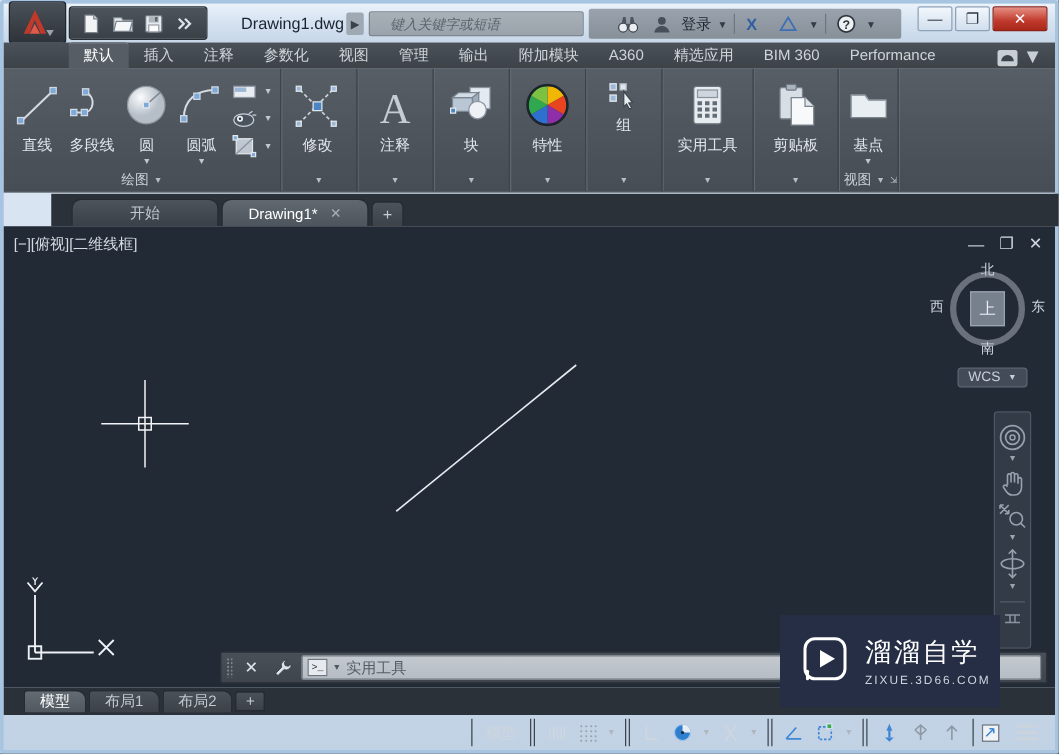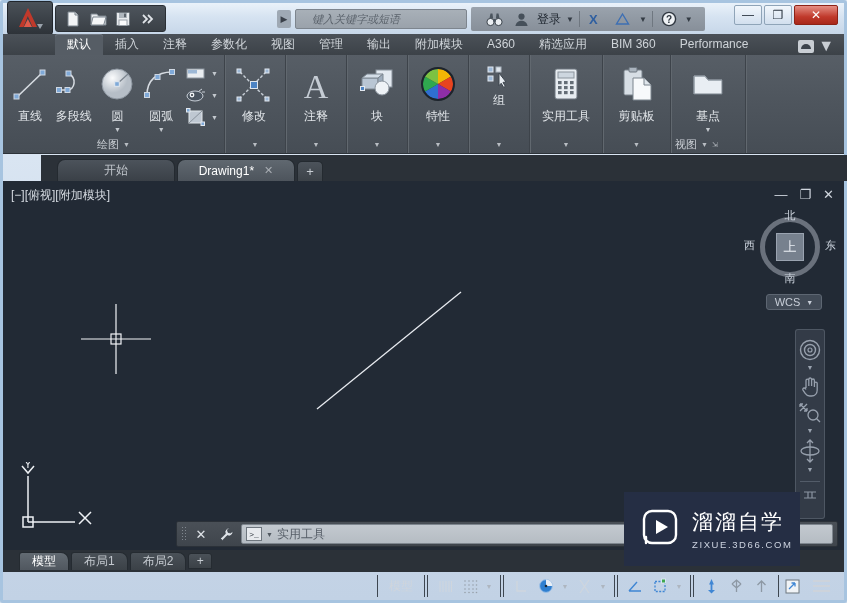--- a/index.html
+++ b/index.html
@@ -58,21 +58,21 @@
     background: linear-gradient(#a8b0b8, #9aa2ab);
     border: 1px solid #7d858e; border-radius: 2px;
   }
   .search-box span {
     display:block; padding: 2px 16px; font-size: 11px; color: #5c646d; font-style: italic;
   }
   .tb-right {
     position:absolute; left: 468px; top: 4px; height: 24px;
     display:flex; align-items:center; gap: 5px;
     background: linear-gradient(#9aa3ad, #878f99);
-    border-radius: 2px; padding: 0 12px;
+    border-radius: 2px; padding: 0 20px;
   }
   .tb-right .lbl { color:#1f2730; font-size:12px; }
   .tb-right .mini-arrow { font-size: 8px; color:#333b44; }
   .tb-sep { width:1px; height:16px; background:#6f7780; }
   .wbtns { position:absolute; right: 6px; top: 2px; display:flex; gap:2px; }
   .wbtn {
     width: 28px; height: 20px; border:1px solid #8fa4b8; border-radius:2px;
     background: linear-gradient(#f2f7fc, #d2dfee);
     display:flex; align-items:center; justify-content:center;
     font-size: 12px; color:#2b3540;
@@ -318,20 +318,21 @@
           <rect x="4" y="9" width="8" height="5.5" fill="#fbfcfd" stroke="#9aa2a9"></rect>
         </svg>
       </div>
       <div class="qat-btn">
         <svg width="14" height="12" viewBox="0 0 14 12">
           <path d="M2 2l4 4-4 4M7 2l4 4-4 4" stroke="#dfe3e7" stroke-width="1.8" fill="none"></path>
         </svg>
       </div>
     </div>
 
+    <div class="dwg-title">Drawing1.dwg</div>
     <div class="title-sep">▶</div>
 
     <div class="search-box">
       <span>键入关键字或短语</span>
     </div>
 
     <div class="tb-right">
       <div class="qat-btn">
         <svg width="17" height="15" viewBox="0 0 17 15">
           <circle cx="4.5" cy="10" r="3.6" fill="#e9edf1" stroke="#3b434b"></circle>
@@ -642,21 +643,21 @@
             </svg>
           </div>
           <div class="cap">剪贴板</div>
         </div>
       </div>
       <div class="panel-title">
         <span class="pt-arrow">▼</span>
       </div>
     </div>
 
-    <div class="panel" style="width:75px">
+    <div class="panel" style="width:48px">
       <div class="panel-body" style="justify-content:center">
         <div class="btool" style="width:58px">
           <div class="ico">
             <svg width="36" height="30" viewBox="0 0 36 30">
               <path d="M4 6h11l3 4h14v14H4z" fill="#e9eef3" stroke="#7b848d"></path>
               <path d="M4 24V6h11l3 4h14" fill="none" stroke="#9aa3ac"></path>
             </svg>
           </div>
           <div class="cap">基点</div>
           <div class="dd">▼</div>
@@ -677,21 +678,21 @@
       <span>开始</span>
     </div>
     <div class="ftab active">
       <span>Drawing1*</span>
       <span class="x">✕</span>
     </div>
     <div class="ftab-add">+</div>
   </div>
 
   <div class="canvas">
-    <div class="vp-label">[−][俯视][附加模块]</div>
+    <div class="vp-label">[−][俯视][二维线框]</div>
     <div class="vp-ctrl">
       <span>—</span>
       <span>❐</span>
       <span>✕</span>
     </div>
 
     <svg style="position:absolute;left:0;top:0" width="841" height="369">
       <line x1="314" y1="228" x2="458" y2="111" stroke="#e8ebf0" stroke-width="1.3"></line>
     </svg>
 

